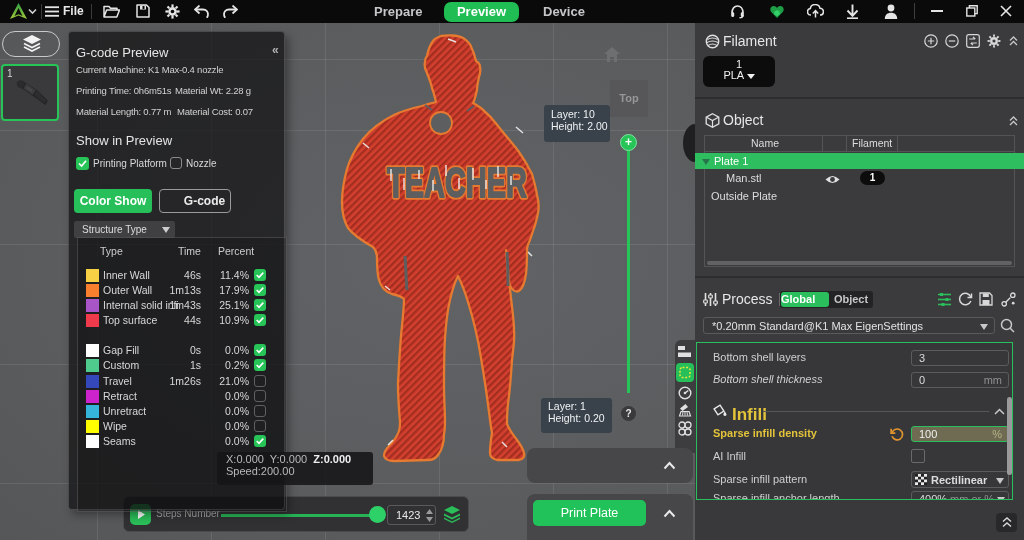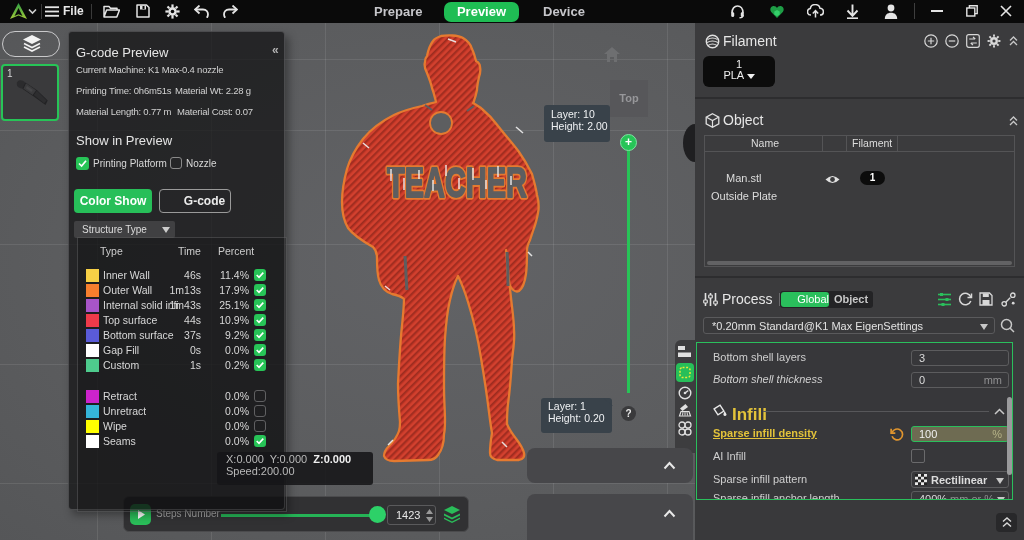--- a/index.html
+++ b/index.html
@@ -193,20 +193,21 @@
       </g>
     </svg>
 </div>
 
 <div class="ab" style="left:527px;top:448px;width:166px;height:35px;background:#47474a;border-radius:8px;">
   <svg class="ab" style="left:136px;top:13px" width="13" height="9" viewBox="0 0 13 9">
       <path d="M1.5 7.5 L6.5 2 L11.5 7.5" stroke="#e8e8e8" stroke-width="2" fill="none"></path>
     </svg>
 </div>
 <div class="ab" style="left:527px;top:494px;width:166px;height:46px;background:#47474a;border-radius:8px 8px 0 0;">
+  <div class="ab" style="left:6px;top:6px;width:113px;height:26px;background:#21c25a;border-radius:5px;color:#fff;font-size:12.5px;text-align:center;line-height:26px;">Print Plate</div>
   <svg class="ab" style="left:136px;top:15px" width="13" height="9" viewBox="0 0 13 9">
       <path d="M1.5 7.5 L6.5 2 L11.5 7.5" stroke="#e8e8e8" stroke-width="2" fill="none"></path>
     </svg>
 </div>
 
 <div class="ab" style="left:123px;top:496px;width:346px;height:36px;background:#313133;border:1px solid #4b4b4d;border-radius:6px;box-sizing:border-box;" id="stepsbar">
   <div class="ab" style="left:6px;top:7px;width:21px;height:21px;background:#2abd59;border-radius:5px;">
       <svg width="21" height="21" viewBox="0 0 21 21">
         <path d="M8 6 L15 10.5 L8 15 Z" fill="#fff"></path>
       </svg>
@@ -301,31 +302,20 @@
         <span class="sw" style="background:#ee3a4a"></span>
         <span class="tl">Top surface</span>
         <span class="tt">44s</span>
         <span class="tp">10.9%</span>
         <span class="cb" style="background:#27c457">
           <svg width="12" height="12" viewBox="0 0 12 12">
             <path d="M2.7 6 L5 8.3 L9.3 3.6" stroke="#fff" stroke-width="1.6" fill="none"></path>
           </svg>
         </span>
       </div>
-    <div class="trow" style="top:90px">
-        <span class="sw" style="background:#5a5bd8"></span>
-        <span class="tl">Bottom surface</span>
-        <span class="tt">37s</span>
-        <span class="tp">9.2%</span>
-        <span class="cb" style="background:#27c457">
-          <svg width="12" height="12" viewBox="0 0 12 12">
-            <path d="M2.7 6 L5 8.3 L9.3 3.6" stroke="#fff" stroke-width="1.6" fill="none"></path>
-          </svg>
-        </span>
-      </div>
     <div class="trow" style="top:105px">
         <span class="sw" style="background:#ffffff"></span>
         <span class="tl">Gap Fill</span>
         <span class="tt">0s</span>
         <span class="tp">0.0%</span>
         <span class="cb" style="background:#27c457">
           <svg width="12" height="12" viewBox="0 0 12 12">
             <path d="M2.7 6 L5 8.3 L9.3 3.6" stroke="#fff" stroke-width="1.6" fill="none"></path>
           </svg>
         </span>
@@ -333,20 +323,27 @@
     <div class="trow" style="top:120px">
         <span class="sw" style="background:#4ecb8d"></span>
         <span class="tl">Custom</span>
         <span class="tt">1s</span>
         <span class="tp">0.2%</span>
         <span class="cb" style="background:#27c457">
           <svg width="12" height="12" viewBox="0 0 12 12">
             <path d="M2.7 6 L5 8.3 L9.3 3.6" stroke="#fff" stroke-width="1.6" fill="none"></path>
           </svg>
         </span>
+      </div>
+    <div class="trow" style="top:136px">
+        <span class="sw" style="background:#3447bb"></span>
+        <span class="tl">Travel</span>
+        <span class="tt">1m26s</span>
+        <span class="tp">21.0%</span>
+        <span class="cb" style="border:1px solid #606062;box-sizing:border-box;"></span>
       </div>
     <div class="trow" style="top:151px">
         <span class="sw" style="background:#cc23cc"></span>
         <span class="tl">Retract</span>
         <span class="tt"></span>
         <span class="tp">0.0%</span>
         <span class="cb" style="border:1px solid #606062;box-sizing:border-box;"></span>
       </div>
     <div class="trow" style="top:166px">
         <span class="sw" style="background:#35b5d9"></span>
@@ -457,20 +454,26 @@
     </svg>
 
   <div class="ab" style="left:9px;top:112px;width:311px;height:132px;border:1px solid #545456;box-sizing:border-box;"></div>
   <div class="ab" style="left:9px;top:112px;width:311px;height:17px;border-bottom:1px solid #545456;box-sizing:border-box;color:#dcdcdc;font-size:10.5px;">
     <span class="ab" style="left:47px;top:2px;">Name</span>
     <span class="ab" style="left:148px;top:2px;">Filament</span>
     <span class="ab" style="left:118px;top:0;width:1px;height:16px;background:#545456;"></span>
     <span class="ab" style="left:142px;top:0;width:1px;height:16px;background:#545456;"></span>
     <span class="ab" style="left:193px;top:0;width:1px;height:16px;background:#545456;"></span>
   </div>
+  <div class="ab" style="left:0;top:130px;width:329px;height:16px;background:#2fbe5f;color:#fff;font-size:11px;">
+    <svg class="ab" style="left:7px;top:6px" width="8" height="6" viewBox="0 0 8 6">
+        <path d="M0 0 L8 0 L4 6 Z" fill="#27734a"></path>
+      </svg>
+    <span class="ab" style="left:19px;top:2px;">Plate 1</span>
+  </div>
   <div class="ab" style="left:31px;top:149px;color:#dcdcdc;font-size:11px;">Man.stl</div>
   <svg class="ab" style="left:130px;top:151px" width="15" height="11" viewBox="0 0 15 11">
       <path d="M0.5 5.5 Q7.5 -1.5 14.5 5.5 Q7.5 12.5 0.5 5.5 Z" fill="#e0e0e0"></path>
       <circle cx="7.5" cy="5.5" r="2.4" fill="#3b3b3d"></circle>
     </svg>
   <div class="ab" style="left:165px;top:148px;width:25px;height:14px;background:#0c0c0c;border-radius:7px;color:#fff;font-size:10px;font-weight:bold;text-align:center;line-height:14px;">1</div>
   <div class="ab" style="left:16px;top:167px;color:#dcdcdc;font-size:11px;">Outside Plate</div>
   <div class="ab" style="left:12px;top:238px;width:305px;height:4px;background:#626264;border-radius:2px;"></div>
   <div class="ab" style="left:0;top:253px;width:329px;height:2px;background:#2d2d2f;"></div>
 
@@ -482,21 +485,21 @@
       </g>
       <g fill="#3b3b3d" stroke="#e0e0e0" stroke-width="1.2">
         <rect x="0.7" y="8" width="3.6" height="3" rx="0.8"></rect>
         <rect x="5.7" y="3" width="3.6" height="3" rx="0.8"></rect>
         <rect x="10.7" y="9" width="3.6" height="3" rx="0.8"></rect>
       </g>
     </svg>
   <div class="ab" style="left:27px;top:268px;color:#e6e6e6;font-size:14px;">Process</div>
   <div class="ab" style="left:84px;top:270px;width:1px;height:13px;background:#6a6a6c;"></div>
   <div class="ab" style="left:85px;top:268px;width:93px;height:17px;background:#232325;border-radius:3px;">
-    <div class="ab" style="left:1px;top:1px;width:48px;height:15px;background:#2abf5c;border-radius:3px;color:#fff;font-size:11px;font-weight:normal;text-align:right;line-height:15px;">Global</div>
+    <div class="ab" style="left:1px;top:1px;width:48px;height:15px;background:#2abf5c;border-radius:3px;color:#fff;font-size:11px;font-weight:bold;text-align:left;line-height:15px;">Global</div>
     <div class="ab" style="left:49px;top:0;width:44px;height:17px;color:#c8c8c8;font-size:11px;font-weight:bold;text-align:center;line-height:17px;">Object</div>
   </div>
   <svg class="ab" style="left:242px;top:269px" width="15" height="15" viewBox="0 0 15 15">
       <g stroke="#2abf5c" stroke-width="1.6">
         <line x1="1" y1="2.5" x2="14" y2="2.5"></line>
         <line x1="1" y1="7.5" x2="14" y2="7.5"></line>
         <line x1="1" y1="12.5" x2="14" y2="12.5"></line>
       </g>
       <g fill="#2abf5c">
         <rect x="3" y="1" width="3" height="3"></rect>
@@ -543,21 +546,21 @@
       </div>
     <svg class="ab" style="left:16px;top:60px" width="15" height="14" viewBox="0 0 15 14">
         <path d="M1 7 L6 2 L11 7 L6 12 Z" stroke="#e8e8e8" stroke-width="1.4" fill="none" transform="rotate(12 6 7)"></path>
         <path d="M11.5 8 C11.5 8 13.5 10.5 13.5 11.8 A1.6 1.6 0 0 1 10.4 11.8 C10.4 10.5 11.5 8 11.5 8 Z" fill="#e8e8e8"></path>
       </svg>
     <div class="ab" style="left:35px;top:62px;color:#e3c33a;font-size:17px;font-weight:bold;">Infill</div>
     <div class="ab" style="left:66px;top:68px;width:226px;height:1px;background:#57575a;"></div>
     <svg class="ab" style="left:297px;top:65px" width="11" height="7" viewBox="0 0 11 7">
         <path d="M1 6 L5.5 1.5 L10 6" stroke="#c8c8c8" stroke-width="1.5" fill="none"></path>
       </svg>
-    <div class="ab" style="left:16px;top:84px;color:#e3c33a;font-size:11px;font-weight:bold;text-decoration:underline;">Sparse infill density</div>
+    <div class="ab" style="left:16px;top:84px;color:#e3c33a;font-size:11px;font-weight:bold;">Sparse infill density</div>
     <svg class="ab" style="left:193px;top:84px" width="14" height="14" viewBox="0 0 15 15">
         <path d="M2.2 6 A5.8 5.8 0 1 1 2.2 10" stroke="#e0952e" stroke-width="1.8" fill="none"></path>
         <path d="M1.2 2 L1.2 6.5 L5.7 6.5" fill="none" stroke="#e0952e" stroke-width="1.8"></path>
       </svg>
     <div class="ab" style="left:214px;top:83px;width:98px;height:16px;background:#6e6b52;border:1px solid #2abf5c;border-radius:3px;box-sizing:border-box;color:#f0f0f0;font-size:11px;">
         <span class="ab" style="left:7px;top:1px;">100</span>
         <span class="ab" style="right:6px;top:1px;color:#b5b287;">%</span>
       </div>
     <div class="ab" style="left:16px;top:107px;color:#cfcfcf;font-size:11px;">AI Infill</div>
     <div class="ab" style="left:214px;top:106px;width:14px;height:14px;border:1px solid #6a6a6c;border-radius:2px;box-sizing:border-box;"></div>

